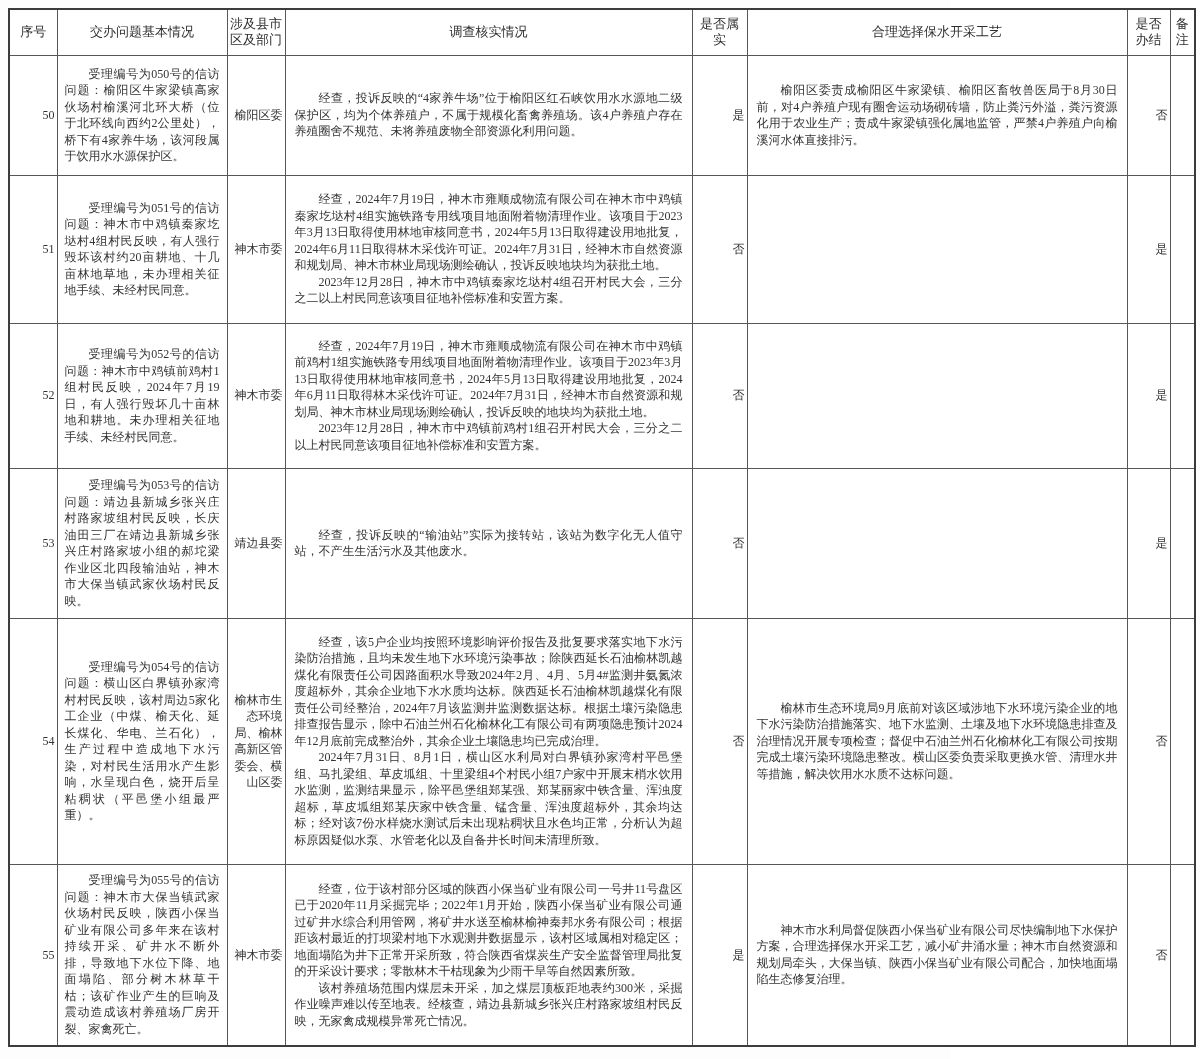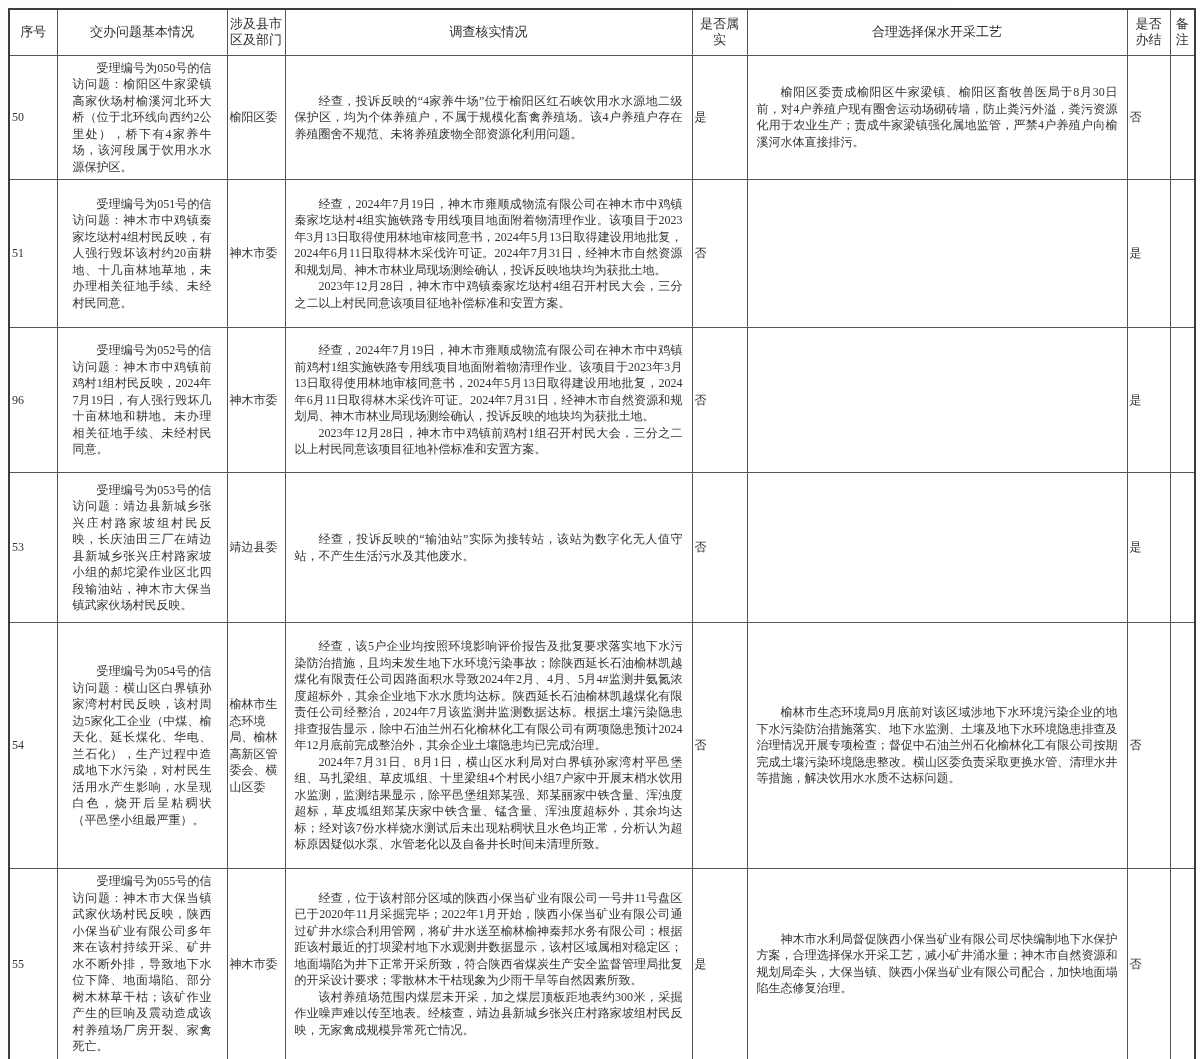--- a/index.html
+++ b/index.html
@@ -18,22 +18,22 @@
     vertical-align:middle;
     font-size:12px; line-height:16.5px;
     box-sizing:border-box;
     background:#ffffff;
     word-break:break-all;
   }
   table.report th {
     font-size:13px; font-weight:400; text-align:center;
     padding:4px 2px; color:#2e2e2e;
   }
-  td.c-no, td.c-true, td.c-done, td.c-region, td.c-note { text-align:left; padding:4px 2px; }
-  td.c-problem { padding:4px 15px; }
+  td.c-no, td.c-true, td.c-done, td.c-region, td.c-note { text-align:right; padding:4px 2px; }
+  td.c-problem { padding:4px 7px; }
   td.c-invest, td.c-handle { padding:4px 9px; }
   td .para { margin:0; text-indent:2em; text-align:justify; }
   
   thead tr { height:46px; }
   tbody tr:nth-child(1) { height:120px; }
   tbody tr:nth-child(2) { height:148px; }
   tbody tr:nth-child(3) { height:145px; }
   tbody tr:nth-child(4) { height:150px; }
   tbody tr:nth-child(5) { height:246px; }
   tbody tr:nth-child(6) { height:182px; }
@@ -99,21 +99,21 @@
           <td class="c-invest">
             <p class="para">经查，2024年7月19日，神木市雍顺成物流有限公司在神木市中鸡镇秦家圪垯村4组实施铁路专用线项目地面附着物清理作业。该项目于2023年3月13日取得使用林地审核同意书，2024年5月13日取得建设用地批复，2024年6月11日取得林木采伐许可证。2024年7月31日，经神木市自然资源和规划局、神木市林业局现场测绘确认，投诉反映地块均为获批土地。</p>
             <p class="para">2023年12月28日，神木市中鸡镇秦家圪垯村4组召开村民大会，三分之二以上村民同意该项目征地补偿标准和安置方案。</p>
           </td>
           <td class="c-true">否</td>
           <td class="c-handle"></td>
           <td class="c-done">是</td>
           <td class="c-note"></td>
         </tr>
         <tr>
-          <td class="c-no">96</td>
+          <td class="c-no">52</td>
           <td class="c-problem">
             <p class="para">受理编号为052号的信访问题：神木市中鸡镇前鸡村1组村民反映，2024年7月19日，有人强行毁坏几十亩林地和耕地。未办理相关征地手续、未经村民同意。</p>
           </td>
           <td class="c-region">神木市委</td>
           <td class="c-invest">
             <p class="para">经查，2024年7月19日，神木市雍顺成物流有限公司在神木市中鸡镇前鸡村1组实施铁路专用线项目地面附着物清理作业。该项目于2023年3月13日取得使用林地审核同意书，2024年5月13日取得建设用地批复，2024年6月11日取得林木采伐许可证。2024年7月31日，经神木市自然资源和规划局、神木市林业局现场测绘确认，投诉反映的地块均为获批土地。</p>
             <p class="para">2023年12月28日，神木市中鸡镇前鸡村1组召开村民大会，三分之二以上村民同意该项目征地补偿标准和安置方案。</p>
           </td>
           <td class="c-true">否</td>
           <td class="c-handle"></td>

